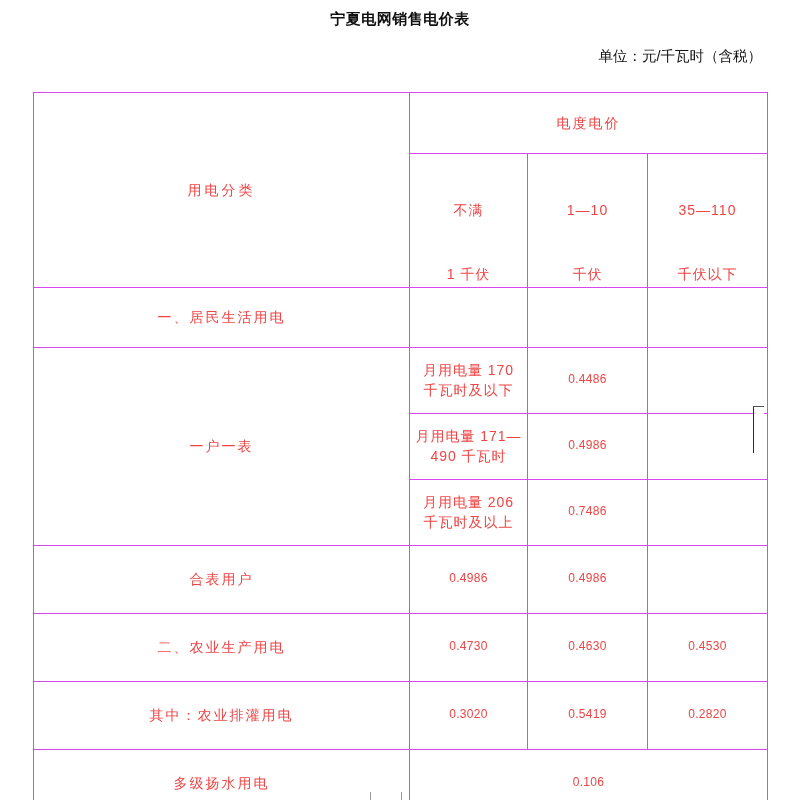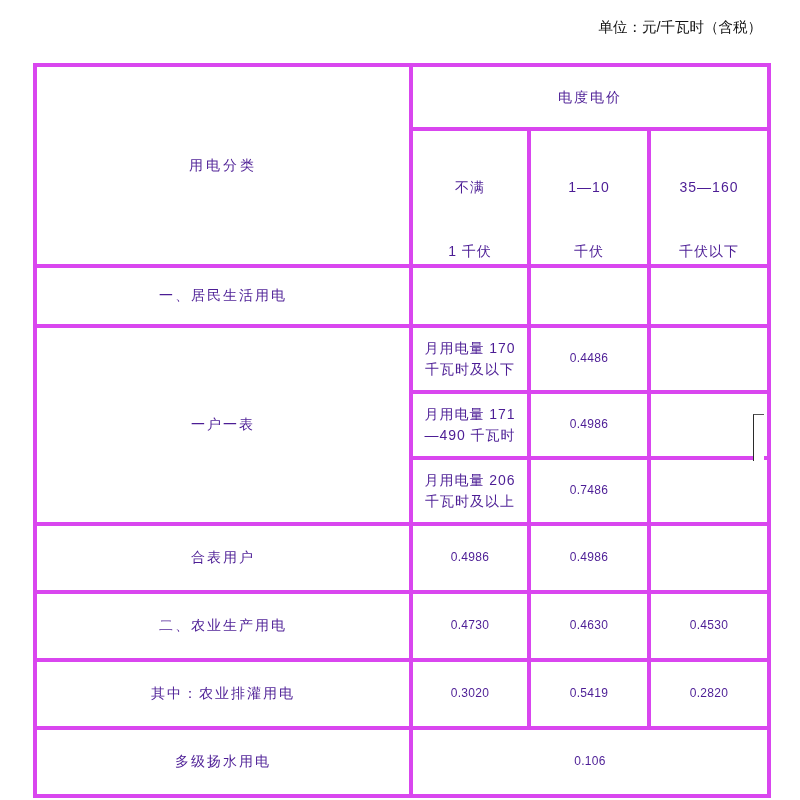--- a/index.html
+++ b/index.html
@@ -40,24 +40,24 @@
     margin: 26px auto 0 auto;
     width: 734px;
   }
   table.price {
     border-collapse: collapse;
     width: 734px;
     table-layout: fixed;
     font-size: 14px;
   }
   table.price td {
-    border: 4px solid #d946ef;
+    border: 1px solid #d946ef;
     text-align: center;
     vertical-align: middle;
-    color: #4c1d95;
+    color: #ef4444;
     padding: 2px 4px;
     line-height: 1.45;
   }
   .col-cat { width: 376px; }
   .col-a { width: 118px; }
   .col-b { width: 120px; }
   .col-c { width: 120px; }
 
   .h-group {
     height: 56px;
@@ -113,20 +113,21 @@
     height: 16px;
     border-left: 1px solid #999;
     border-right: 1px solid #999;
   }
 </style>
 </head>
 <body>
 
 <div class="page">
 
+  <div class="doc-title">宁夏电网销售电价表</div>
 
   <div class="unit-note">单位：元/千瓦时（含税）</div>
 
   <div class="table-wrap">
     <table class="price">
       <colgroup>
         <col class="col-cat">
         <col class="col-a">
         <col class="col-b">
         <col class="col-c">
@@ -139,21 +140,21 @@
         <tr>
           <td class="h-sub">
             <span>不满</span>
             <span>1 千伏</span>
           </td>
           <td class="h-sub">
             <span>1—10</span>
             <span>千伏</span>
           </td>
           <td class="h-sub">
-            <span>35—160</span>
+            <span>35—110</span>
             <span>千伏以下</span>
           </td>
         </tr>
 
         <tr class="row-cat">
           <td class="cat-label">一、居民生活用电</td>
           <td class="num blank"></td>
           <td class="num blank"></td>
           <td class="num blank"></td>
         </tr>

